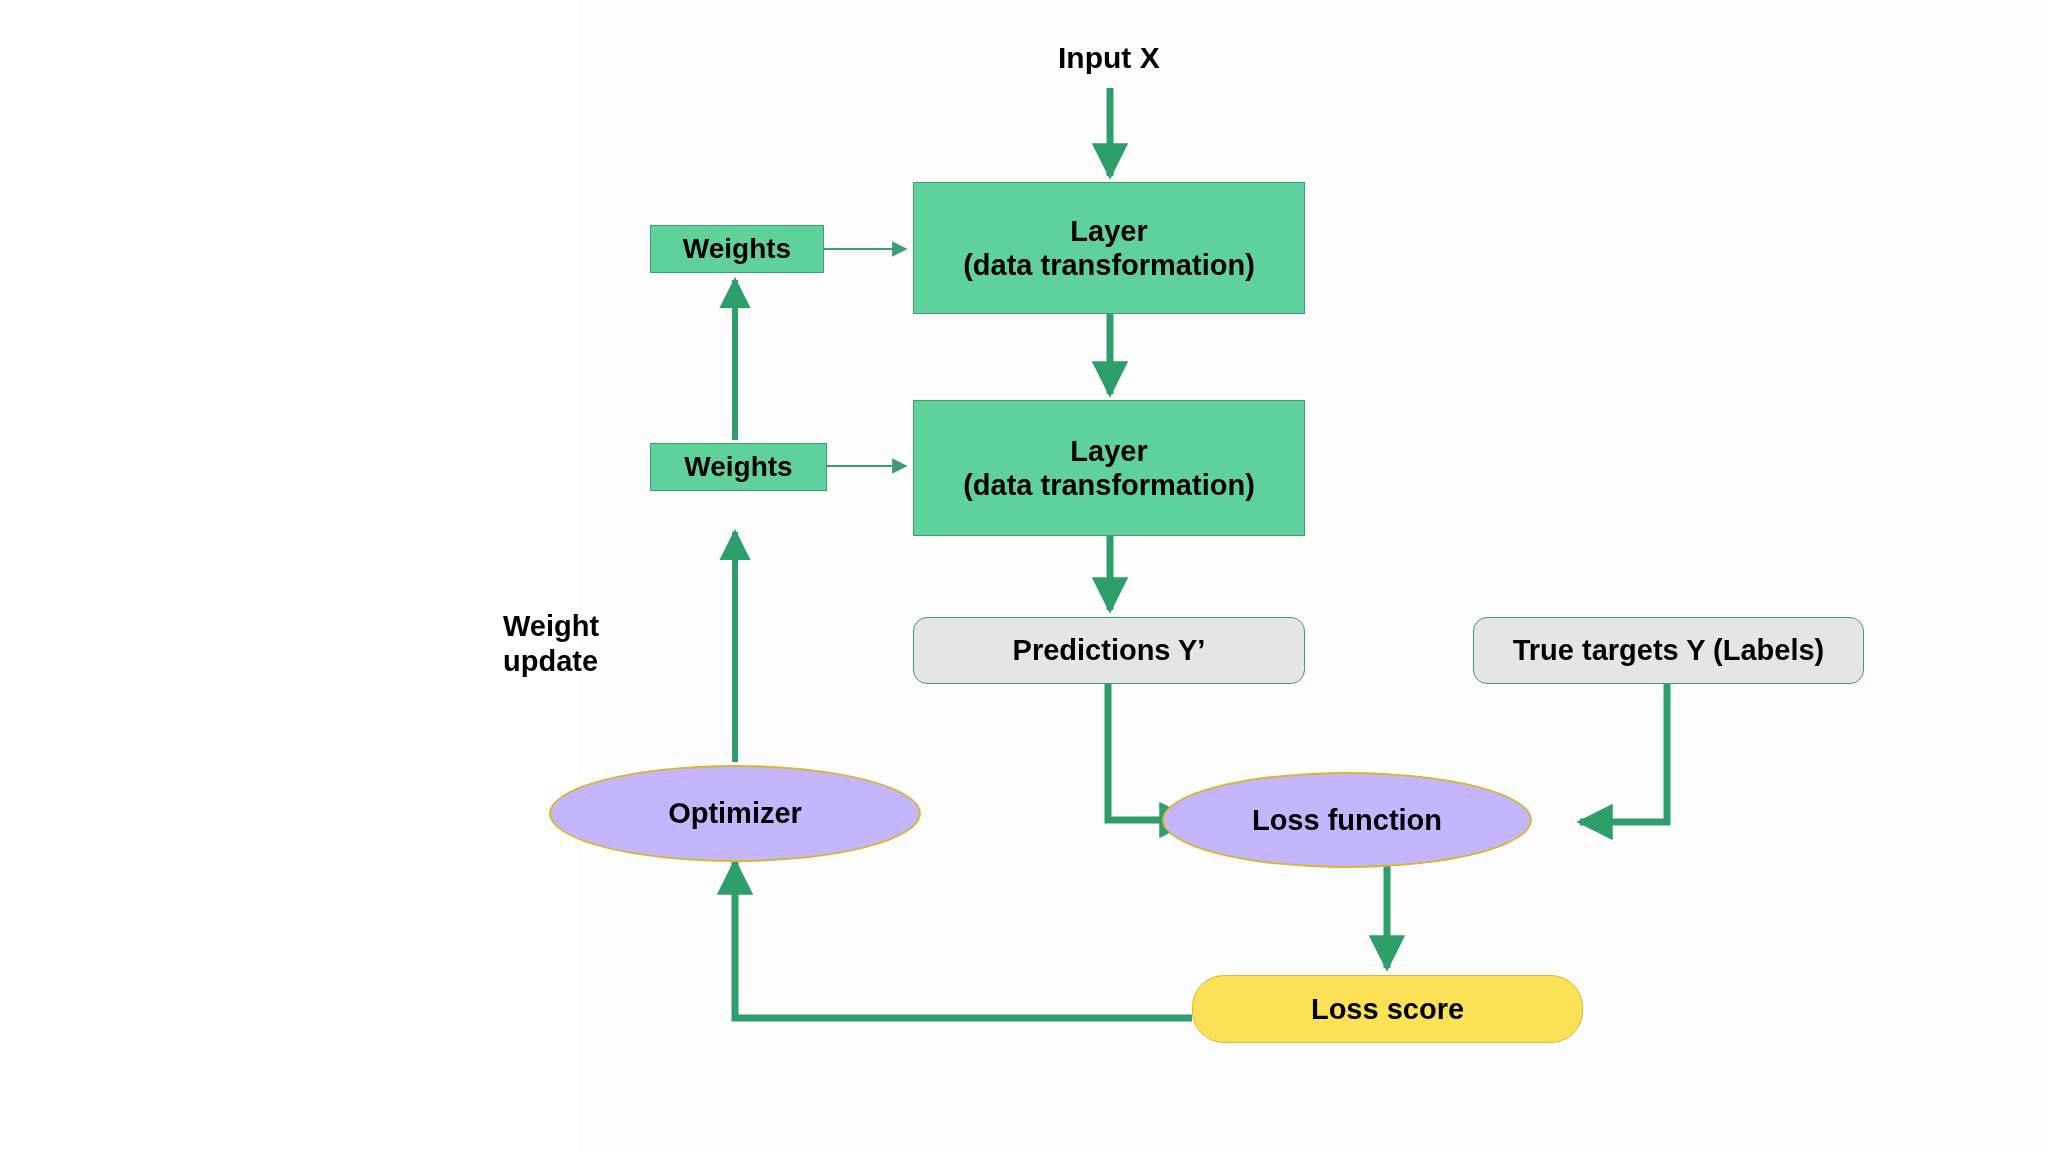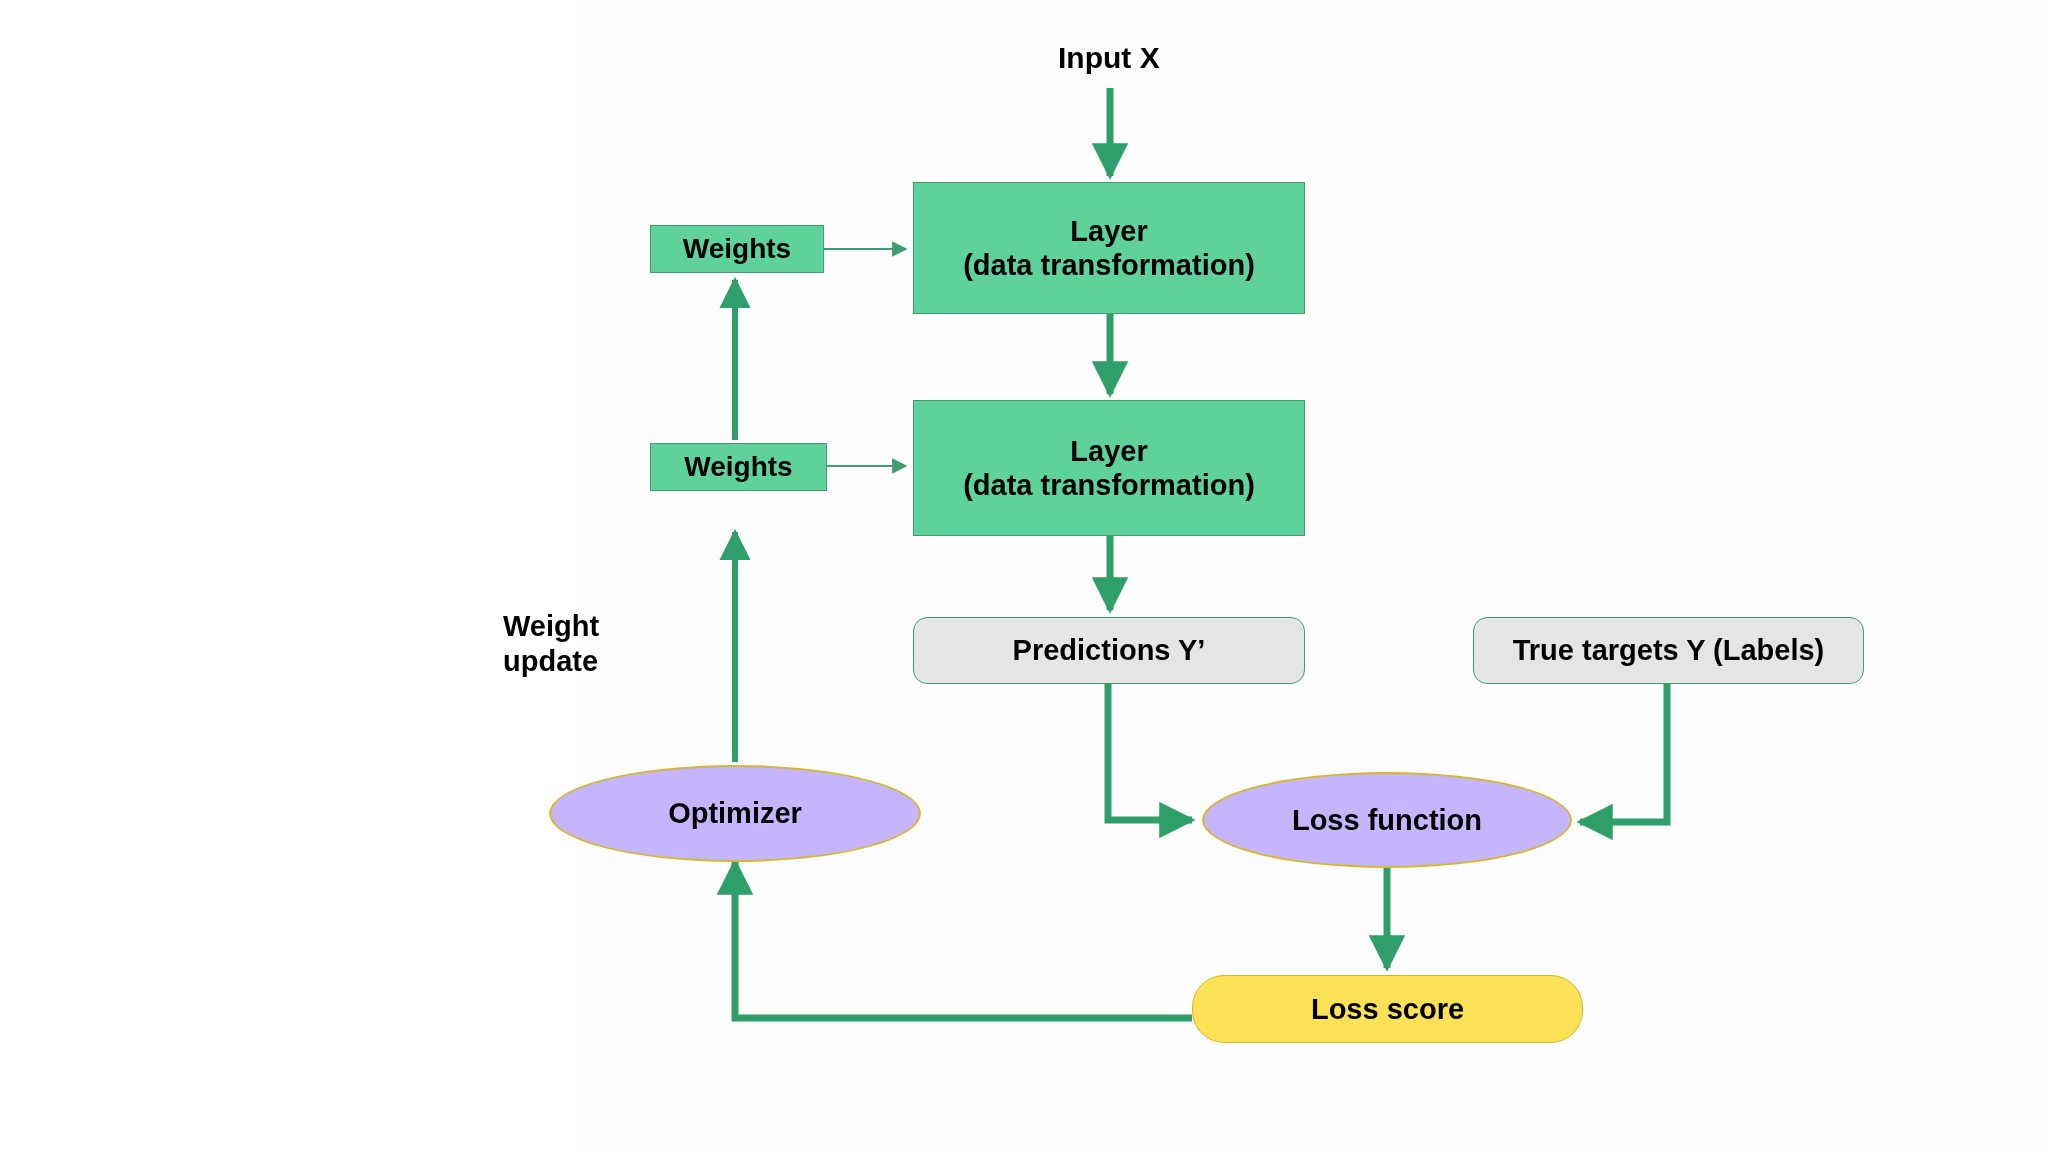--- a/index.html
+++ b/index.html
@@ -147,17 +147,17 @@
   <div class="node rect-green" style="left:650px; top:225px; width:174px; height:48px; font-size:28px;">Weights</div>
 
   <div class="node rect-green" style="left:650px; top:443px; width:177px; height:48px; font-size:28px;">Weights</div>
 
   <div class="node round-green" style="left:913px; top:617px; width:392px; height:67px; font-size:29px;">Predictions Y’</div>
 
   <div class="node round-green" style="left:1473px; top:617px; width:391px; height:67px; font-size:29px;">True targets Y (Labels)</div>
 
   <div class="node ellipse-yellow" style="left:549px; top:765px; width:372px; height:97px; font-size:29px;">Optimizer</div>
 
-  <div class="node ellipse-yellow" style="left:1202px; top:772px; width:370px; height:96px; font-size:29px;">Loss function</div>
+  <div class="node ellipse-yellow" style="left:1162px; top:772px; width:370px; height:96px; font-size:29px;">Loss function</div>
 
   <div class="node round-yellow" style="left:1192px; top:975px; width:391px; height:68px; font-size:29px;border-radius:32px;">Loss score</div>
 
 </div>
 
 </body></html>

